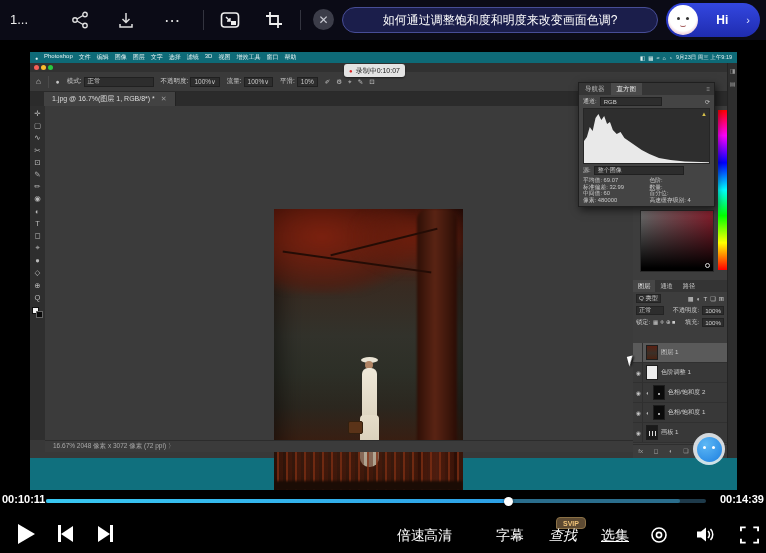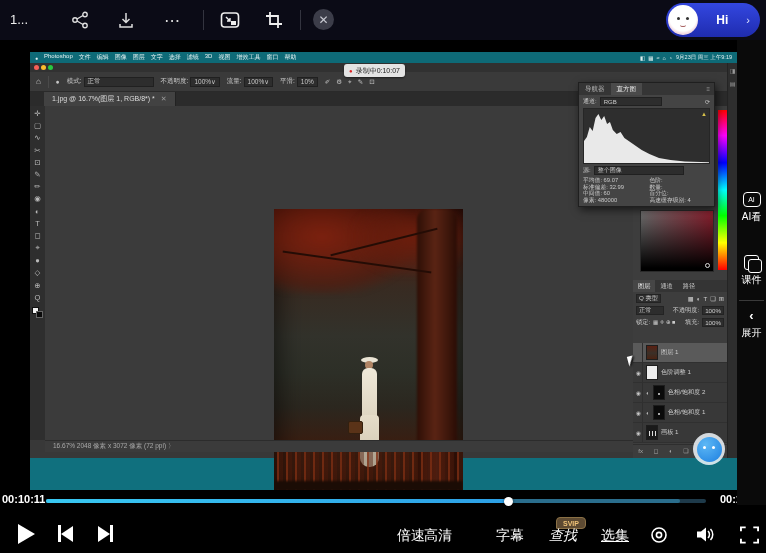--- a/index.html
+++ b/index.html
@@ -198,20 +198,23 @@
         <path d="M1 5h12v12" stroke="#eee" stroke-width="1.8" fill="none"></path>
       </svg>
     </span>
 
     <span class="tb-sep" style="left:300px;"></span>
 
     <span class="close-circle">
       <span>✕</span>
     </span>
 
+    <div class="search-pill">
+      <span>如何通过调整饱和度和明度来改变画面色调?</span>
+    </div>
 
     <div class="hi-pill">
       <span class="avatar"></span>
       <span class="hi-label">Hi</span>
       <span class="hi-arrow">›</span>
     </div>
   </div>
 
   <div class="screen">
 
@@ -526,31 +529,14 @@
           <path d="M13 4.5c2 2 2 5 0 7M15.5 2.5c3 3 3 8 0 11" stroke="#fff" fill="none" stroke-width="1.5"></path>
         </svg>
     </span>
     <span class="ctl-icon" style="left:740px;">
       <svg width="19" height="18" viewBox="0 0 20 18">
           <path d="M1 5V1h5M14 1h5v4M19 13v4h-5M6 17H1v-4" stroke="#fff" stroke-width="2" fill="none"></path>
         </svg>
     </span>
   </div>
 
-  <div class="sidebar">
-    <span class="sb-item" style="top:152px;">
-      <span class="ai-ic">
-          <span>AI</span>
-        </span>
-      <span class="sb-label">AI看</span>
-    </span>
-    <span class="sb-item" style="top:215px;">
-      <span class="book-ic"></span>
-      <span class="sb-label">课件</span>
-    </span>
-    <span class="sb-div" style="top:260px;"></span>
-    <span class="sb-item" style="top:268px;">
-      <span style="font-size:13px;font-weight:bold;">‹</span>
-      <span class="sb-label">展开</span>
-    </span>
-  </div>
 
 </div>
 
 </body></html>

